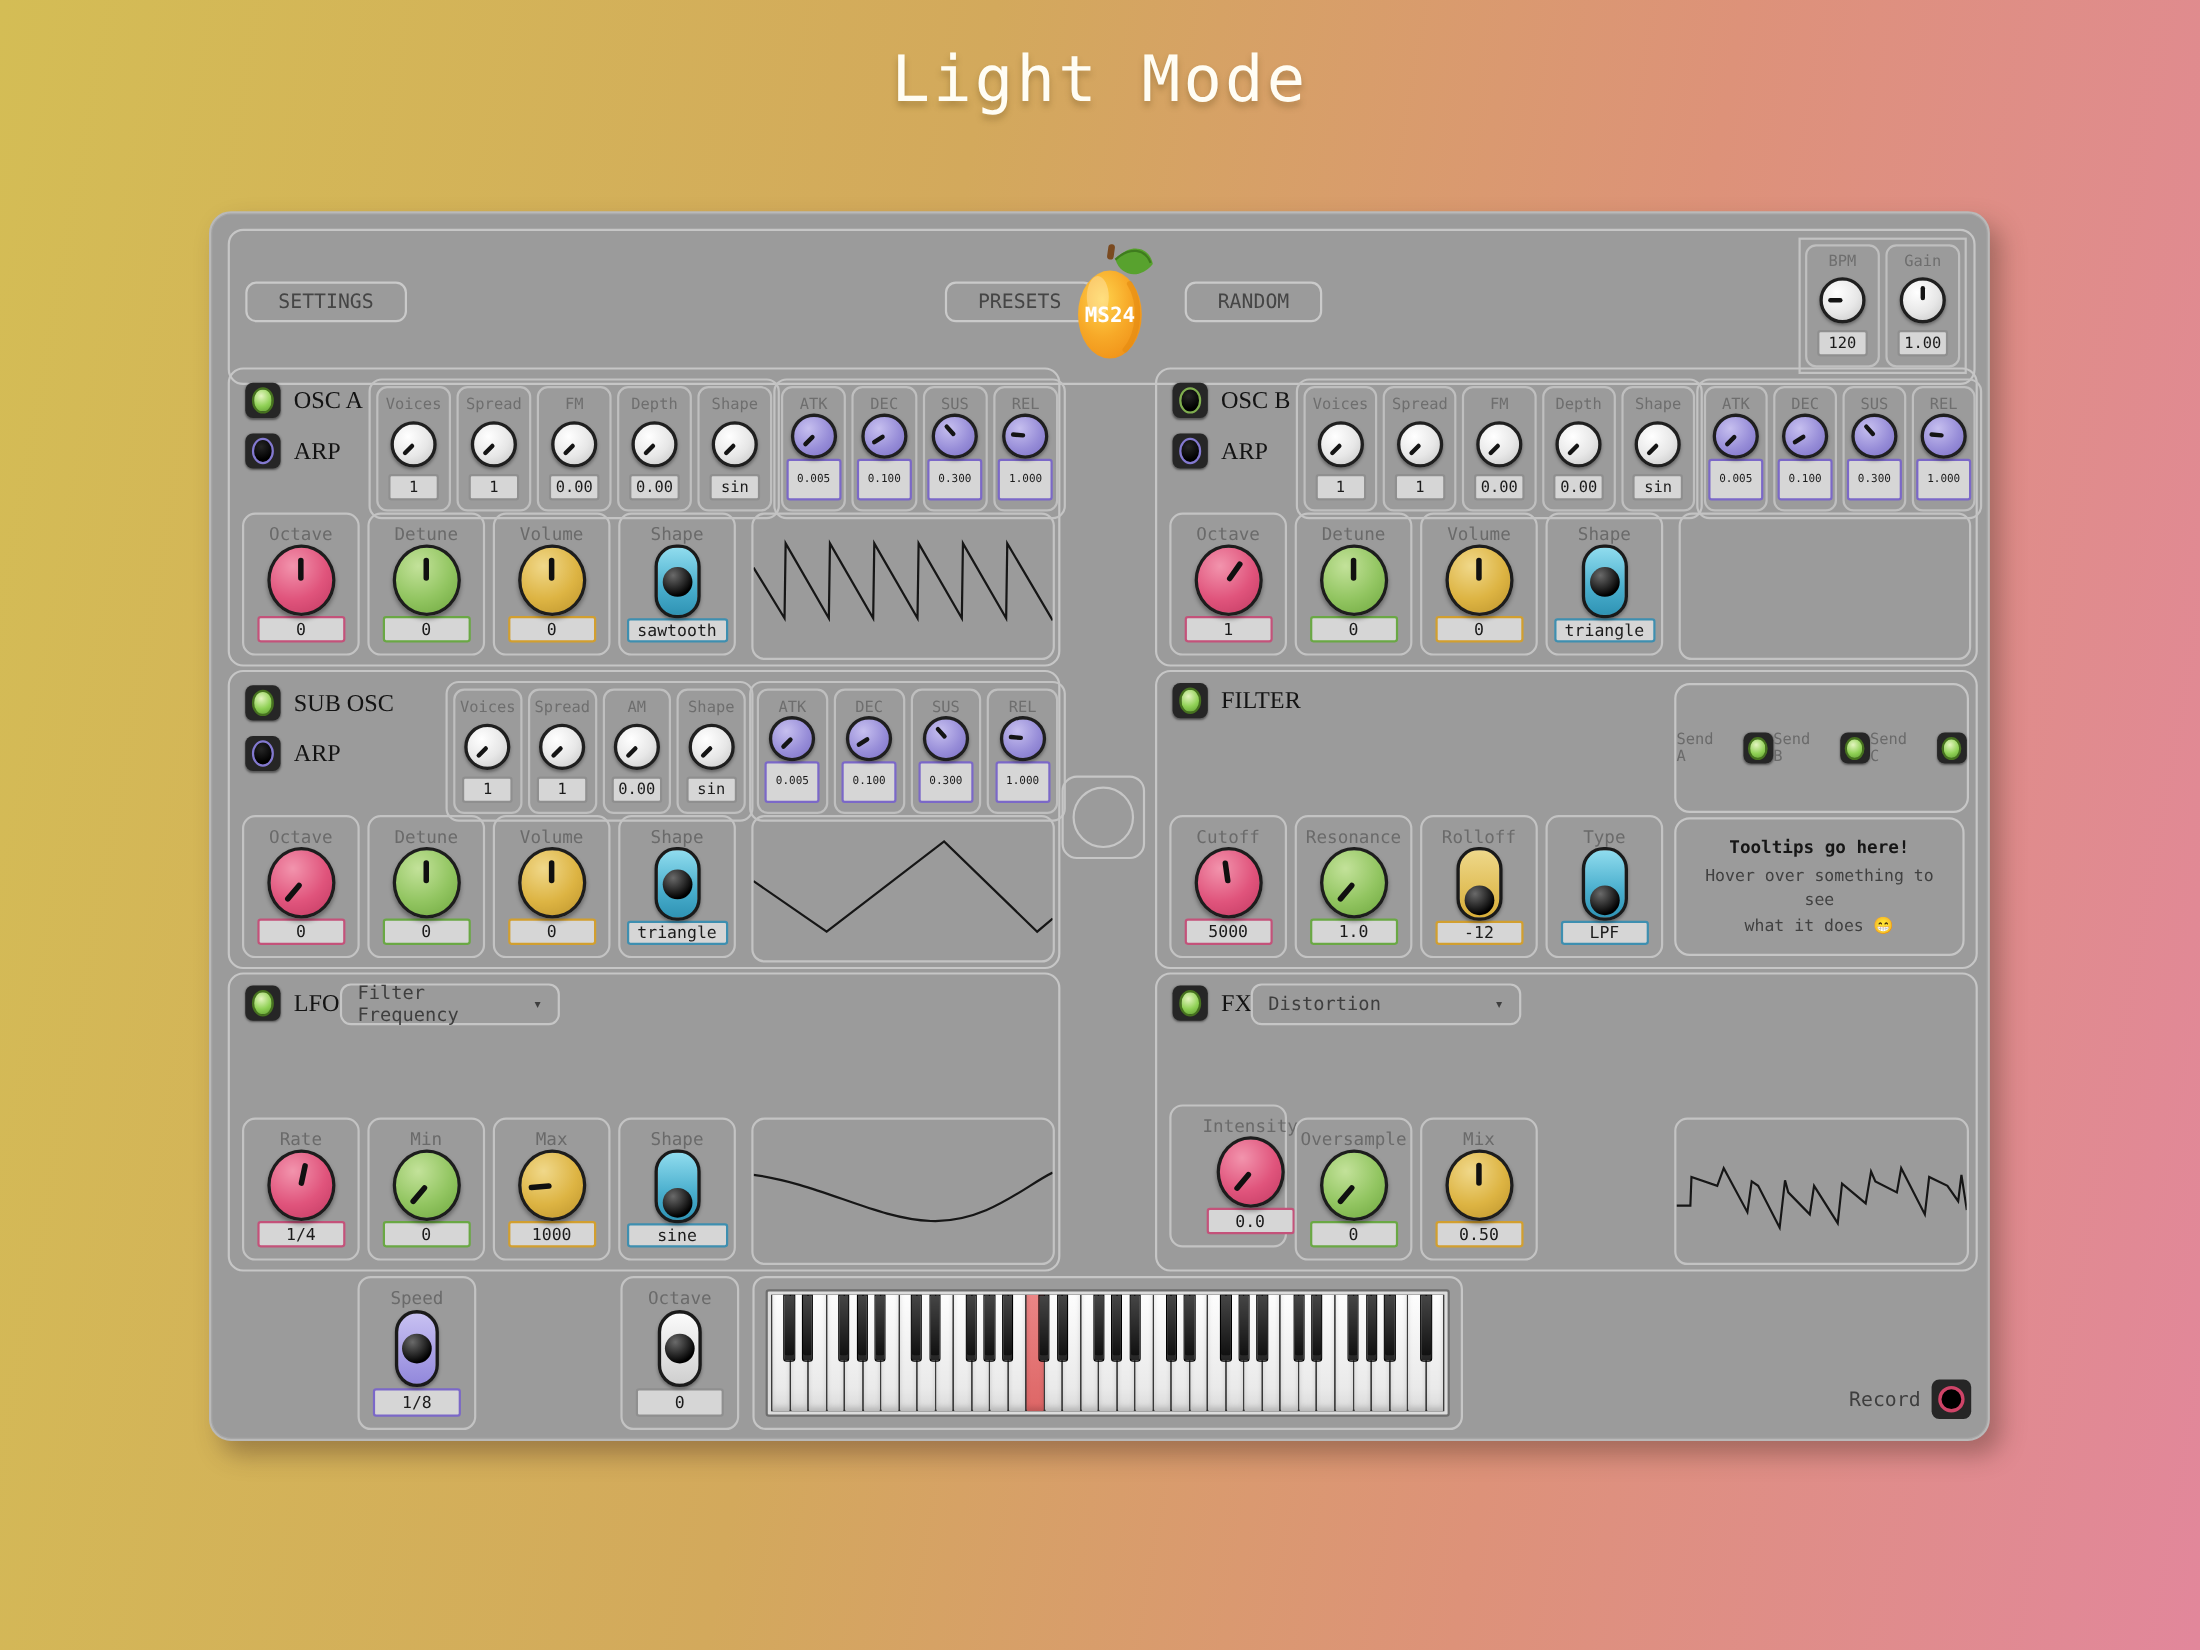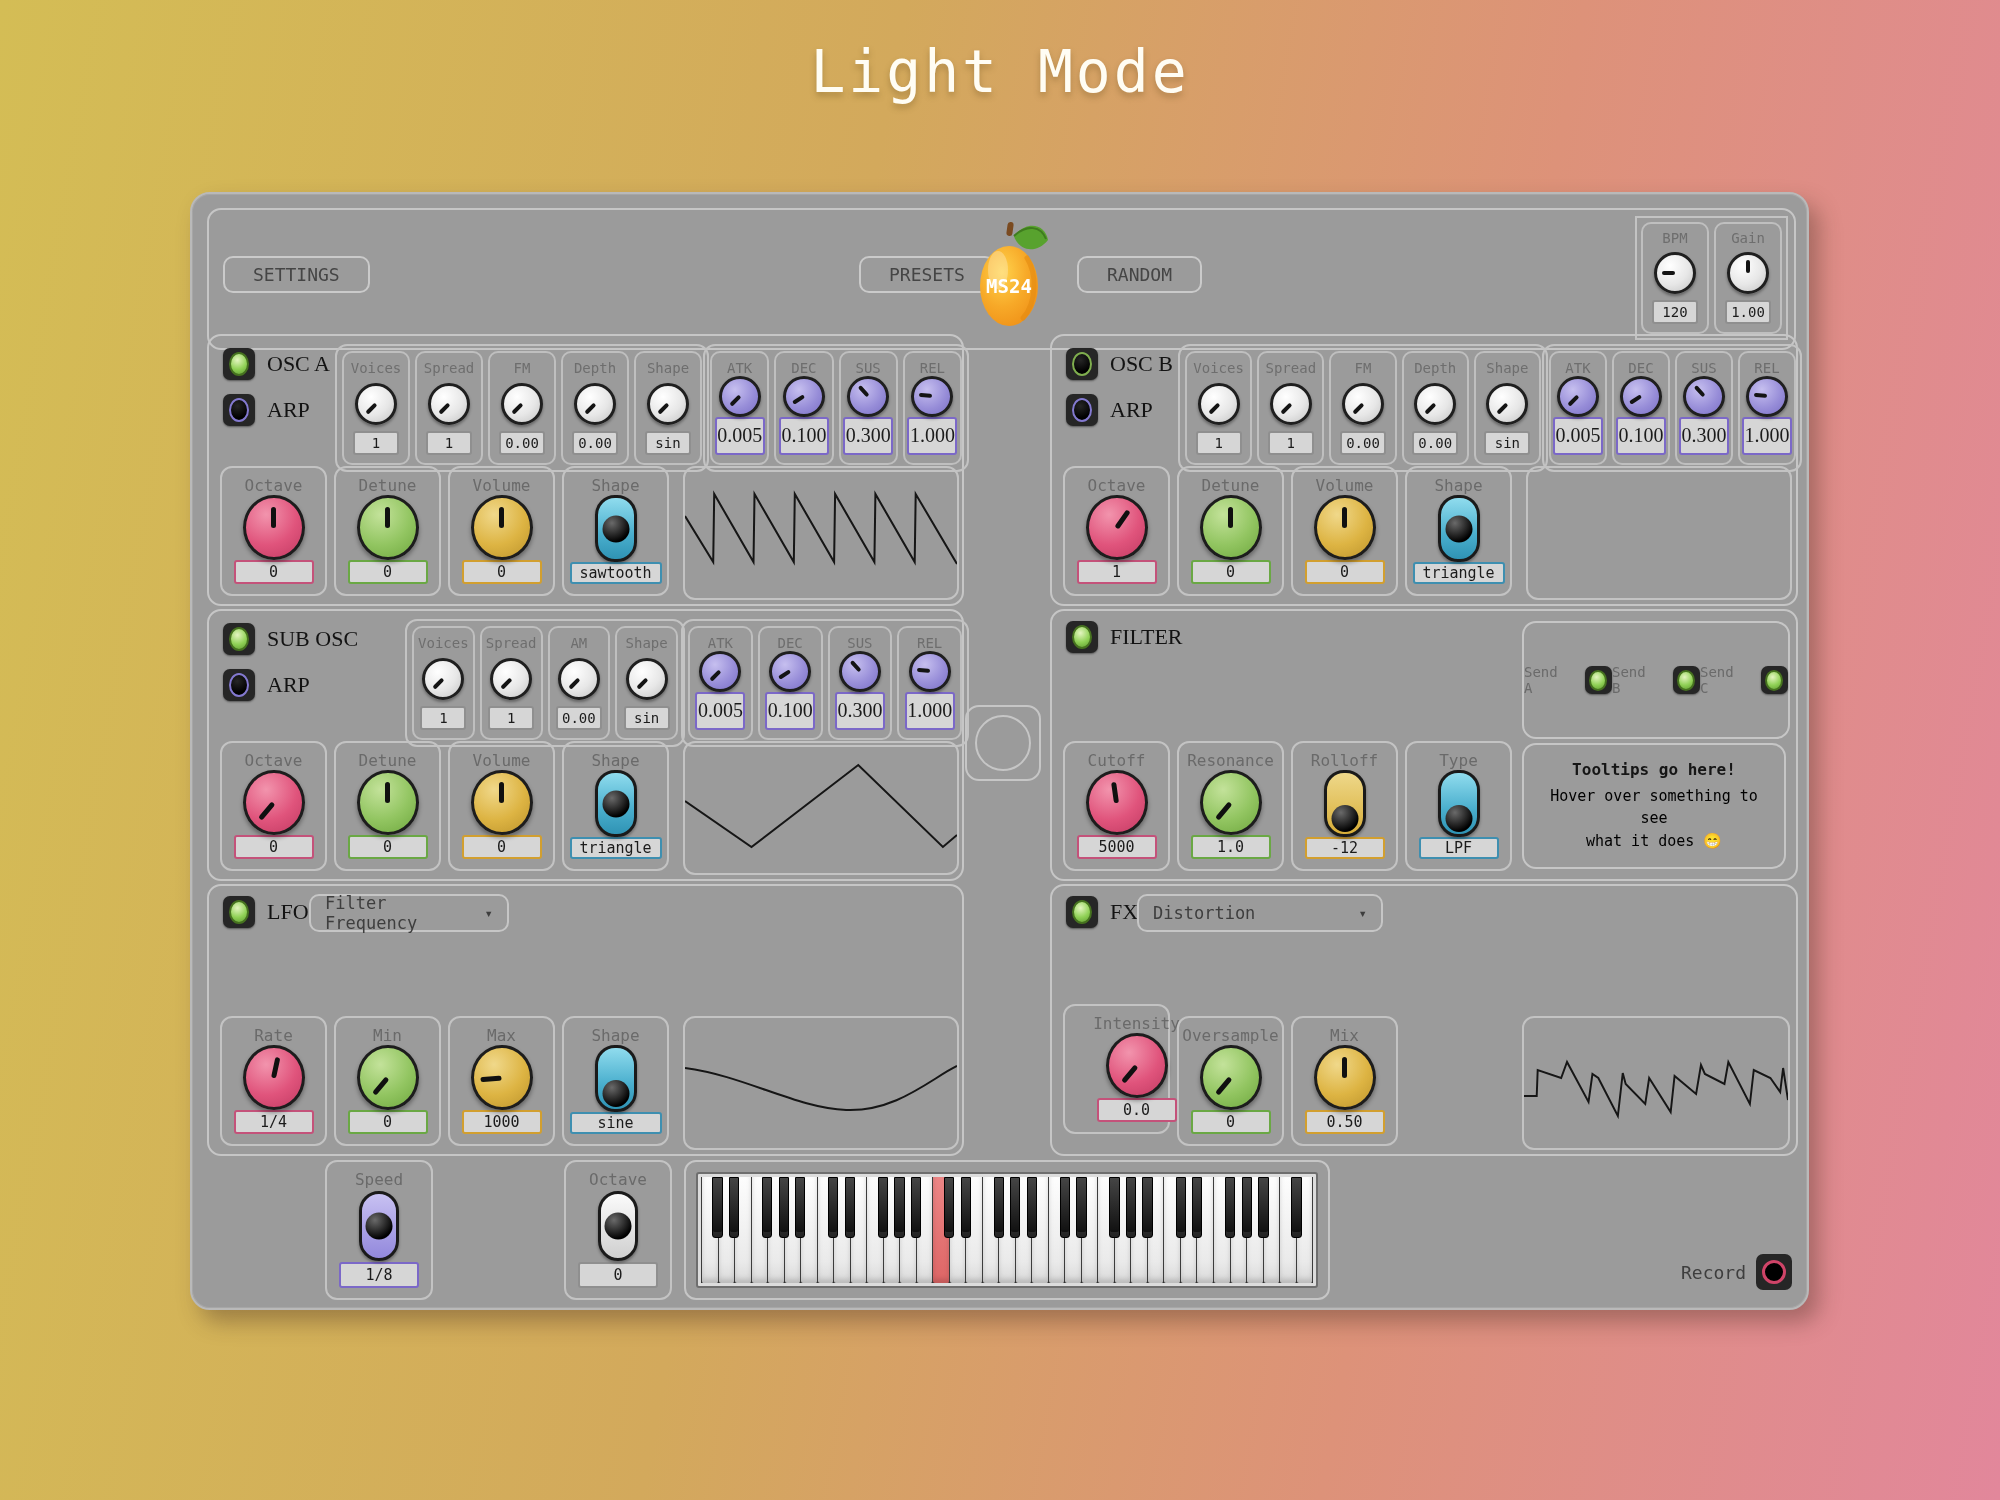--- a/index.html
+++ b/index.html
@@ -55,21 +55,21 @@
   .ball-bot{bottom:2px;transform:translateX(-50%);}
   .t-cyan{background:linear-gradient(180deg,#90dcee,#49aecd 60%,#2f93b4);}
   .t-yellow{background:linear-gradient(180deg,#eed88a,#d8ae38);}
   .t-purple{background:linear-gradient(180deg,#c8c1f2,#9288dc);}
   .t-white{background:linear-gradient(180deg,#fbfbfb,#cfcfcf);}
 
   
   .vbox{background:#d6d6d6;border:2px solid #8f8f8f;border-radius:3px;display:flex;align-items:center;
         justify-content:center;font-size:15px;color:#1b1b1b;box-sizing:border-box;}
   .v-sm{width:46px;height:24px;font-size:14px;}
-  .v-env{width:50px;height:40px;font-size:20px;font-family:Liberation Serif, serif;}
+  .v-env{width:50px;height:40px;font-size:10px;}
   .v-big{width:80px;height:26px;}
   .v-shape{width:92px;height:26px;}
   .b-pink{border-color:#c4527a;}
   .b-green{border-color:#6aa844;}
   .b-yellow{border-color:#d29f2f;}
   .b-blue{border-color:#3e8fb0;}
   .b-purple{border-color:#7b68c8;}
 
   
   .led-btn{width:32px;height:32px;background:#262626;border-radius:7px;display:flex;align-items:center;
@@ -109,21 +109,21 @@
   .center-pad{position:absolute;left:773px;top:511px;width:72px;height:72px;border:2px solid #c6c6c6;
               border-radius:14px;display:flex;align-items:center;justify-content:center;}
   .center-pad .circ{width:52px;height:52px;border:2px solid #c6c6c6;border-radius:50%;}
 
   .send-cell{display:flex;flex-direction:row;align-items:center;gap:12px;}
   .send-label{font-size:14px;color:#6a6a6a;}
   .send-led{width:28px;height:28px;}
   .send-led .led{width:18px;height:21px;}
   .tooltip-box{display:flex;flex-direction:column;align-items:center;justify-content:center;gap:6px;padding:0 10px;box-sizing:border-box;}
   .tt1{font-size:16px;font-weight:bold;color:#161616;}
-  .tt2{font-size:15px;color:#000000;text-align:center;line-height:1.5;}
+  .tt2{font-size:15px;color:#404040;text-align:center;line-height:1.5;}
 
   .bpm-group{position:absolute;right:6px;top:6px;height:124px;border:2px solid #c3c3c3;border-radius:0;
              display:flex;gap:5px;padding:4px;box-sizing:border-box;}
   .bpm-cell{width:60px;border:2px solid #bfbfbf;border-radius:10px;display:flex;flex-direction:column;
             align-items:center;justify-content:space-between;padding:6px 2px 8px;}
   .logo{position:absolute;left:760px;top:4px;width:86px;height:128px;}
 </style>
 </head>
 <body>
 

